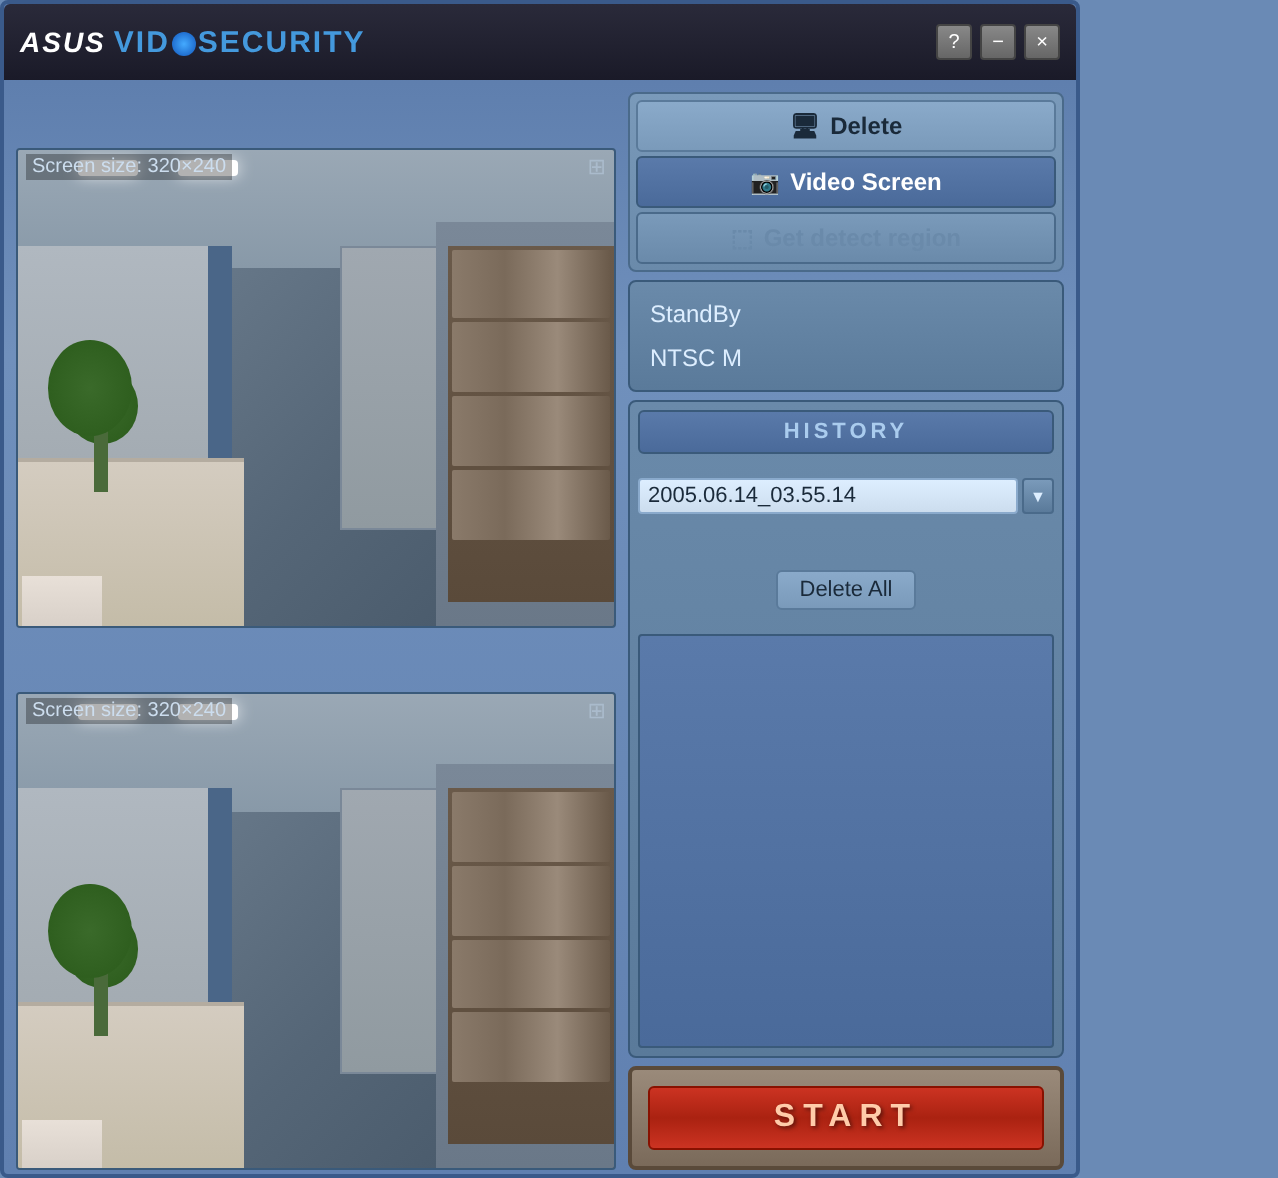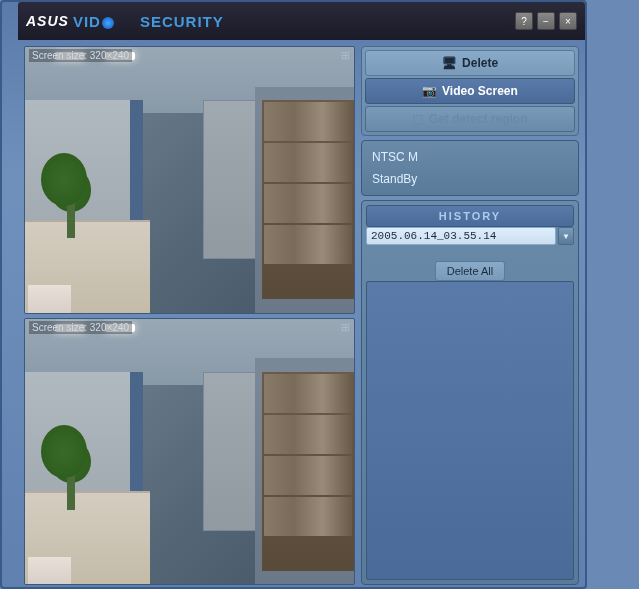--- a/index.html
+++ b/index.html
@@ -6,27 +6,26 @@
     body {
       width: 639px;
       height: 589px;
       background: #6a8ab5;
       font-family: Arial, sans-serif;
       font-size: 12px;
       overflow: hidden;
     }
 
     .app-window {
-      width: 587px;
+      width: 540px;
       height: 589px;
       background: linear-gradient(180deg, #5a7aaa 0%, #7090bc 30%, #6080b0 100%);
       border: 2px solid #3a5a8a;
       position: relative;
       border-radius: 4px;
-      padding-left: 16px;
     }
 
     
     .title-bar {
       height: 38px;
       background: linear-gradient(180deg, #2a2a3a 0%, #1a1a28 100%);
       display: flex;
       align-items: center;
       justify-content: space-between;
       padding: 0 8px;
@@ -92,20 +91,21 @@
       gap: 4px;
     }
 
     .video-container {
       flex: 1;
       background: #2a3a50;
       border: 1px solid #3a5a7a;
       border-radius: 2px;
       position: relative;
       overflow: hidden;
+      margin-top: 28px;
     }
 
     .video-label {
       position: absolute;
       top: 2px;
       left: 4px;
       color: #ccddee;
       font-size: 10px;
       z-index: 10;
       background: rgba(0,0,0,0.3);
@@ -328,21 +328,21 @@
     }
 
     
     .history-section {
       background: linear-gradient(180deg, #6a8aaa 0%, #5a7a9a 100%);
       border: 1px solid #3a5a7a;
       border-radius: 4px;
       padding: 4px;
       display: flex;
       flex-direction: column;
-      gap: 0;
+      gap: 12px;
       flex: 1;
     }
 
     .history-header {
       background: linear-gradient(180deg, #5a7aaa 0%, #4a6a9a 100%);
       border: 1px solid #3a5a7a;
       border-radius: 3px;
       text-align: center;
       padding: 4px;
       color: #aaccee;
@@ -432,21 +432,21 @@
   </style>
 </head>
 <body>
 
 <div class="app-window">
 
   <div class="title-bar">
     <div class="title-logo">
       <span class="asus-logo">ASUS</span>
       <span style="color:#4499dd; font-weight:bold; font-size:15px; letter-spacing:1px;">
-        <span style="color:#4499dd;">VID</span><span style="display:inline-block;width:12px;height:12px;background:radial-gradient(circle,#44aaff,#1155bb);border-radius:50%;vertical-align:middle;margin:0 1px;"></span><span style="color:#4499dd;margin-left:25px;">SECURITY</span>
+        <span style="color:#4499dd;">VID</span><span style="display:inline-block;width:12px;height:12px;background:radial-gradient(circle,#44aaff,#1155bb);border-radius:50%;vertical-align:middle;margin:0 1px;"></span><span style="color:#4499dd;">SECURITY</span>
       </span>
     </div>
     <div class="title-controls">
       <div class="title-btn">?</div>
       <div class="title-btn">−</div>
       <div class="title-btn">×</div>
     </div>
   </div>
 
   <div class="main-content">
@@ -528,30 +528,35 @@
           <span>📷</span>
           <span>Video Screen</span>
         </div>
         <div class="menu-btn get-detect">
           <span>⬚</span>
           <span>Get detect region</span>
         </div>
       </div>
 
       <div class="info-section">
+        <div class="info-row">StandBy</div>
         <div class="info-row">NTSC M</div>
-        <div class="info-row">StandBy</div>
       </div>
 
       <div class="history-section">
         <div class="history-header">HISTORY</div>
         <div class="history-dropdown">
-          <input type="text" class="history-select" value="2005.06.14_03.55.14" readonly="" style="font-size: 11px; color: rgb(26, 42, 58); background: linear-gradient(rgb(221, 238, 255), rgb(204, 221, 238)); border: 1px solid rgb(138, 170, 204); border-radius: 2px; padding: 2px 4px; flex: 1 1 0%; font-family: Liberation Mono, monospace;">
+          <input type="text" class="history-select" value="2005.06.14_03.55.14" readonly="" style="font-size: 11px; color: rgb(26, 42, 58); background: linear-gradient(rgb(221, 238, 255), rgb(204, 221, 238)); border: 1px solid rgb(138, 170, 204); border-radius: 2px; padding: 2px 4px; flex: 1 1 0%;">
           <div class="dropdown-arrow">▼</div>
         </div>
         <div class="delete-all-btn">Delete All</div>
         <div class="history-empty"></div>
       </div>
 
+      <div class="start-btn">
+        <div class="start-btn-inner">
+          <span class="start-text">START</span>
+        </div>
+      </div>
 
     </div>
   </div>
 </div>
 
 </body></html>

